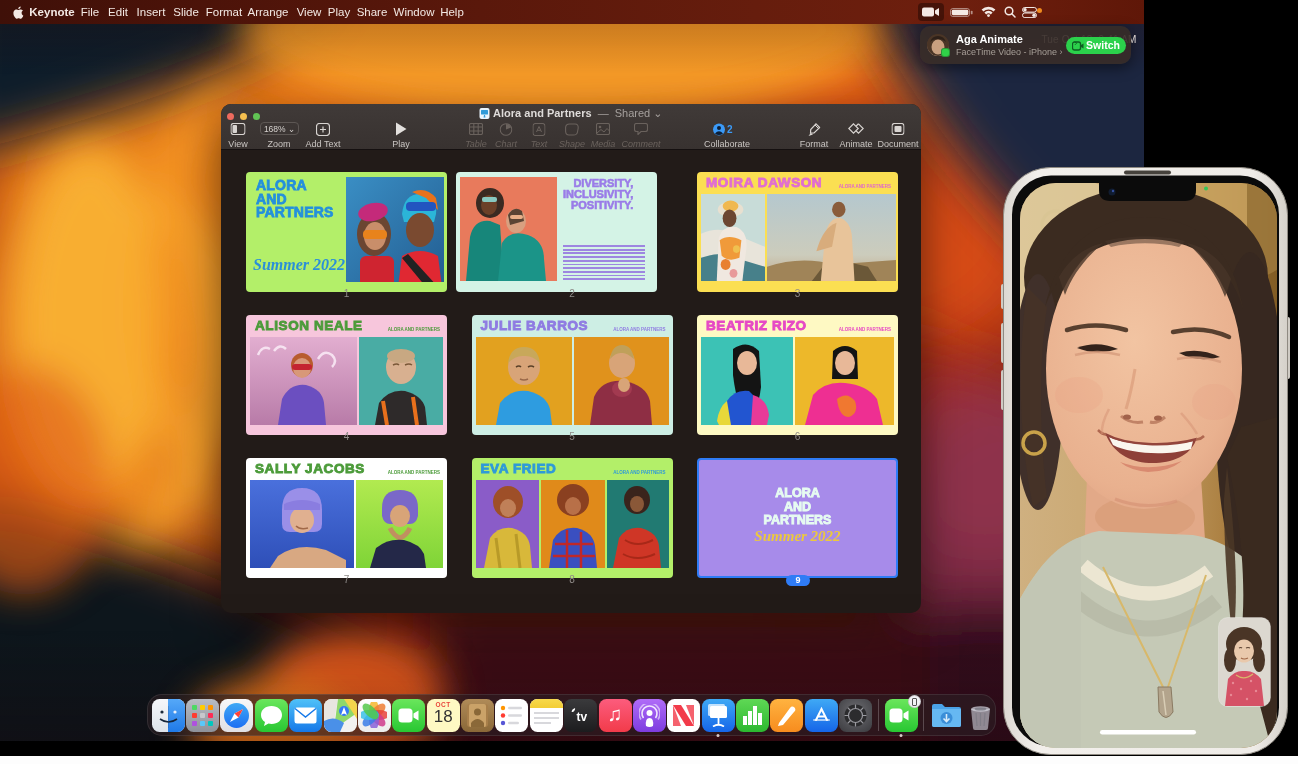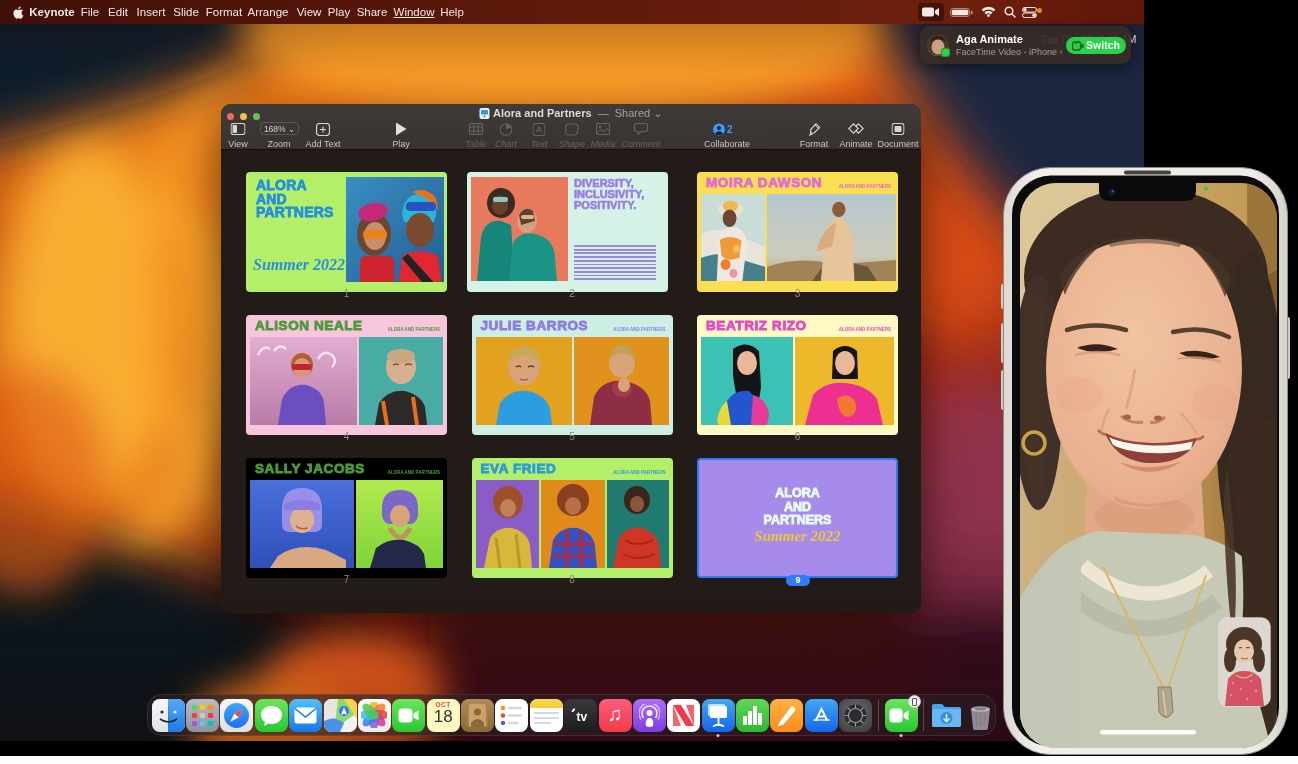--- a/index.html
+++ b/index.html
@@ -116,21 +116,21 @@
       <div class="mitem mbold" style="left:52px;">Keynote</div>
       <div class="mitem" style="left:90px;">File</div>
       <div class="mitem" style="left:118px;">Edit</div>
       <div class="mitem" style="left:151px;">Insert</div>
       <div class="mitem" style="left:186px;">Slide</div>
       <div class="mitem" style="left:224px;">Format</div>
       <div class="mitem" style="left:268px;">Arrange</div>
       <div class="mitem" style="left:309px;">View</div>
       <div class="mitem" style="left:339px;">Play</div>
       <div class="mitem" style="left:372px;">Share</div>
-      <div class="mitem" style="left:414px;text-decoration:underline;">Window</div>
+      <div class="mitem" style="left:414px;">Window</div>
       <div class="mitem" style="left:452px;">Help</div>
       <div class="abs" style="left:918px;top:3px;width:26px;height:18px;border-radius:4px;background:rgba(20,5,2,0.45);"></div>
       <svg class="abs" style="left:922px;top:7px;" width="18" height="10" viewBox="0 0 18 10">
         <rect x="0" y="0.5" width="12" height="9" rx="2" fill="#f3e9e4"></rect>
         <path d="M13 3.5 L17 1 L17 9 L13 6.5 Z" fill="#f3e9e4"></path>
       </svg>
       <svg class="abs" style="left:950px;top:7.5px;" width="23" height="9" viewBox="0 0 23 9">
         <rect x="0.5" y="0.5" width="19" height="8" rx="2.4" fill="none" stroke="#e8ddd8" stroke-opacity="0.55"></rect>
         <rect x="1.8" y="1.8" width="16.5" height="5.4" rx="1.4" fill="#f3e9e4"></rect>
         <rect x="20.8" y="2.7" width="1.8" height="3.6" rx="0.9" fill="#e8ddd8" fill-opacity="0.6"></rect>
@@ -272,21 +272,21 @@
               <path d="M66 10 Q80 4 90 16 L92 28 L80 16 Z" fill="#e8721c"></path>
               <rect x="60" y="20" width="30" height="9" rx="4" fill="#2255c0"></rect>
               <ellipse cx="74" cy="48" rx="14" ry="17" fill="#7a4a30"></ellipse>
               <path d="M52 105 L56 74 Q74 64 92 74 L96 105 Z" fill="#e02832"></path>
               <path d="M62 72 L92 105 L80 105 L56 76 Z" fill="#222"></path>
               </g>
             </svg>
           </div>
         </div>
 
-        <div class="slide" style="left:246px;top:22px;background:#d4f3e6;">
+        <div class="slide" style="left:235px;top:22px;background:#d4f3e6;text-align:right;">
           <div class="abs" style="left:4px;top:5px;width:97px;height:104px;">
             <svg width="97" height="104" viewBox="0 0 97 104">
               <rect width="97" height="104" fill="#e87a5c"></rect>
               <ellipse cx="30" cy="26" rx="14" ry="15" fill="#3a2a22"></ellipse>
               <ellipse cx="29" cy="28" rx="8" ry="10" fill="#6b4028"></ellipse>
               <rect x="22" y="20" width="15" height="5" rx="2" fill="#88c8c0"></rect>
               <path d="M6 104 L10 60 Q14 42 30 44 L40 48 L44 104 Z" fill="#17867a"></path>
               <ellipse cx="56" cy="44" rx="10" ry="12" fill="#d8a080"></ellipse>
               <path d="M48 38 Q54 28 62 34 L64 44 L50 48 Z" fill="#5a4434"></path>
               <rect x="50" y="38" width="13" height="4" rx="2" fill="#e8b088"></rect>
@@ -408,21 +408,21 @@
             <svg width="99" height="88" viewBox="0 0 99 88">
               <rect width="99" height="88" fill="#edb82a"></rect>
               <path d="M38 14 Q50 4 62 14 L63 42 L37 42 Z" fill="#141414"></path>
               <ellipse cx="50" cy="26" rx="10" ry="12" fill="#e8b898"></ellipse>
               <path d="M10 88 L18 58 Q30 44 50 46 Q72 48 82 62 L88 88 Z" fill="#ee2f92"></path>
               <path d="M42 62 Q52 54 60 64 Q64 76 54 80 Q44 80 42 62 Z" fill="#f07830"></path>
             </svg>
           </div>
         </div>
 
-        <div class="slide" style="left:25px;top:308px;background:#000000;">
+        <div class="slide" style="left:25px;top:308px;background:#ffffff;">
           <div class="abs" style="left:9px;top:3px;font-weight:bold;font-size:13.5px;color:#4c9b3a;-webkit-text-stroke:0.9px #4c9b3a;letter-spacing:0.6px;">SALLY JACOBS</div>
           <div class="abs" style="right:7px;top:12px;font-weight:bold;font-size:4.5px;color:#4c9b3a;">ALORA AND PARTNERS</div>
           <div class="abs" style="left:4px;top:22px;width:104px;height:88px;">
             <svg width="104" height="88" viewBox="0 0 104 88">
               <defs>
                   <linearGradient id="s7g" x1="0" y1="0" x2="0" y2="1">
                     <stop offset="0" stop-color="#4a70dc"></stop>
                     <stop offset="1" stop-color="#2e4fb8"></stop>
                   </linearGradient>
                 </defs>

